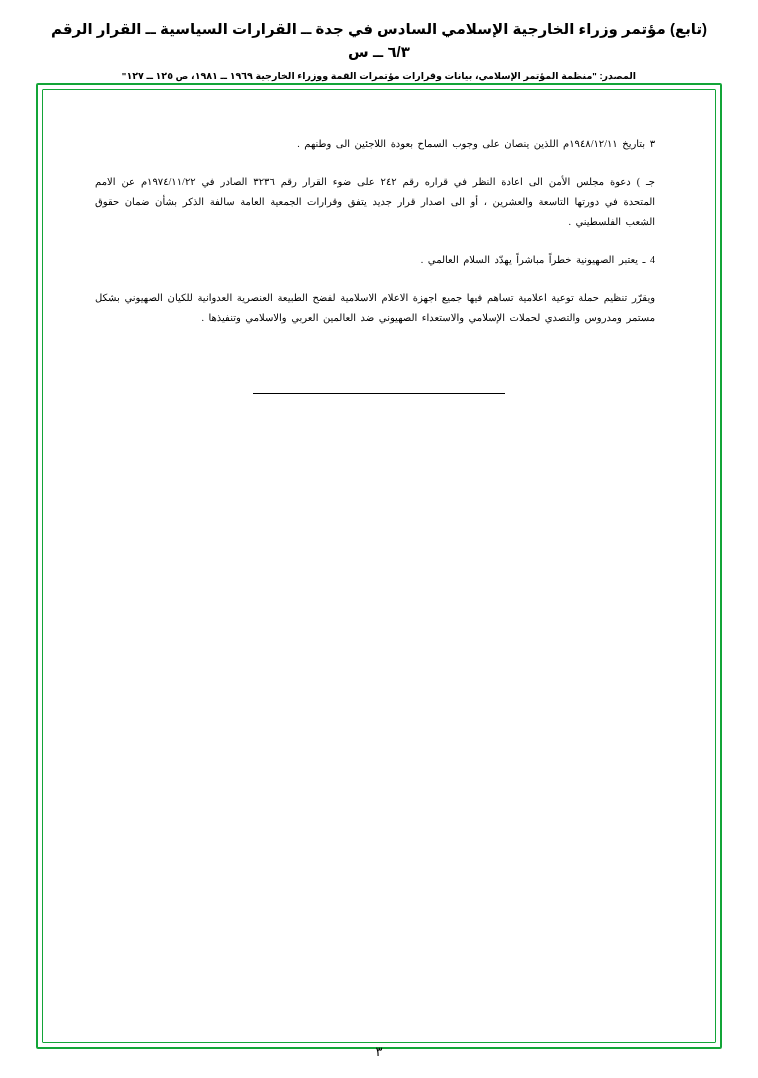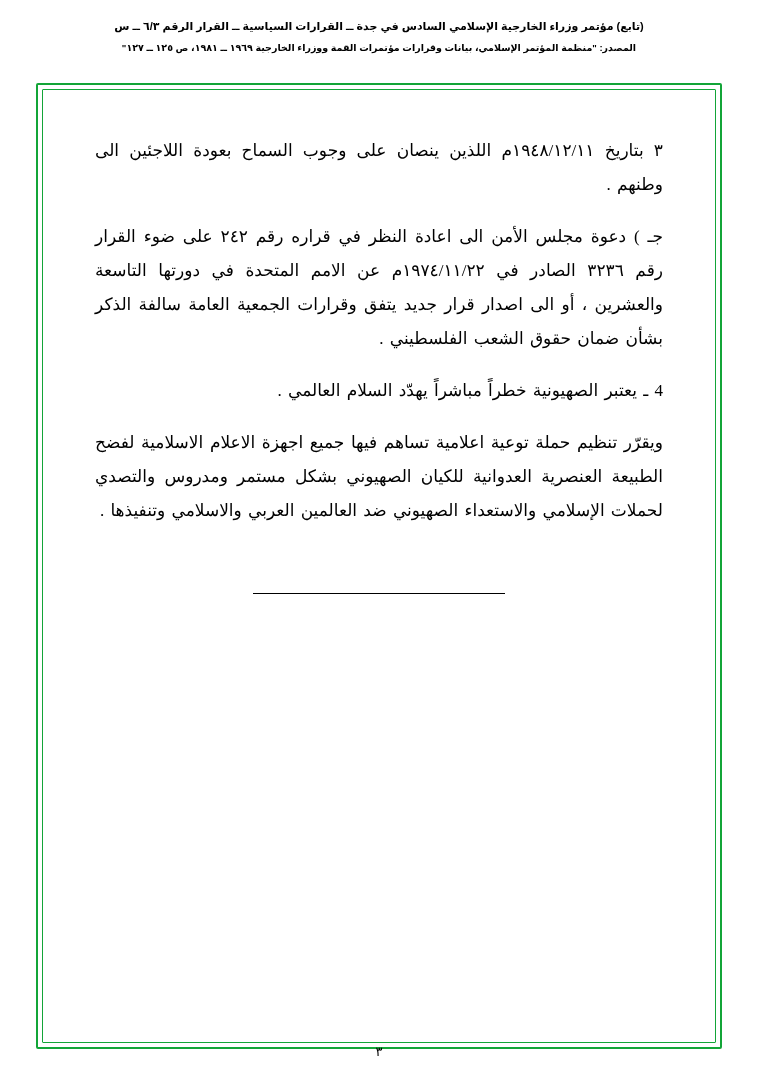--- a/index.html
+++ b/index.html
@@ -25,21 +25,21 @@
 
   
   .header {
     padding: 18px 40px 0 40px;
     text-align: center;
     direction: rtl;
   }
   .header-title {
     font-family: "Liberation Sans", "DejaVu Sans", sans-serif;
     font-weight: bold;
-    font-size: 11px;
+    font-size: 15px;
     letter-spacing: 0px;
     line-height: 1.5;
     color: #000;
   }
   .header-source {
     font-family: "Liberation Sans", "DejaVu Sans", sans-serif;
     font-weight: bold;
     font-size: 9.5px;
     line-height: 1.6;
     margin-top: 5px;
@@ -74,23 +74,23 @@
     width: 100%;
     height: 100%;
     box-sizing: border-box;
     padding: 44px 52px 20px 52px;
     direction: rtl;
     text-align: justify;
   }
 
   .para {
     font-family: "Liberation Serif", "DejaVu Serif", serif;
-    font-size: 17px;
+    font-size: 10px;
     line-height: 2.0;
-    margin: 0 0 18px 0;
+    margin: 0 8px 18px 0;
     text-align: justify;
     text-align-last: right;
     word-spacing: 2px;
   }
   .para.block-c {
     padding-right: 0;
   }
   .para.last {
     margin-bottom: 0;
   }

